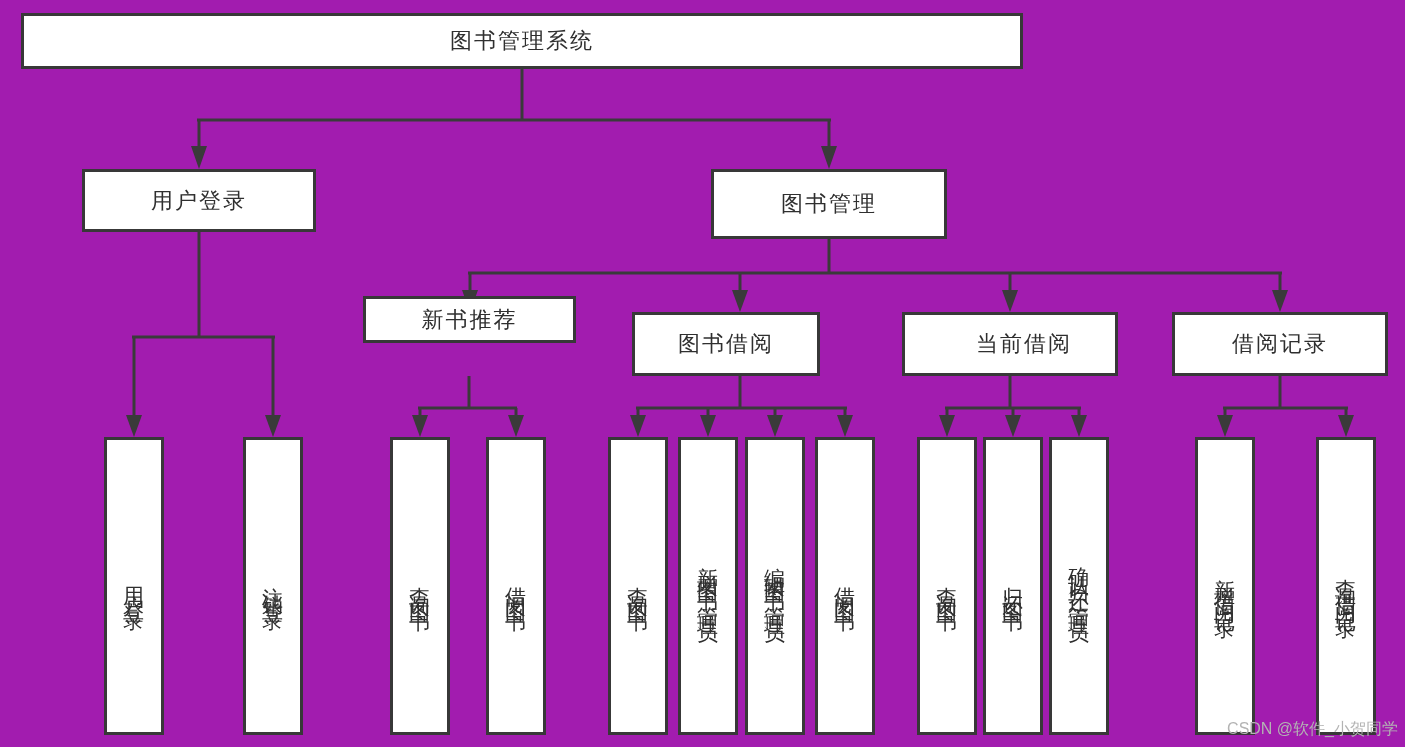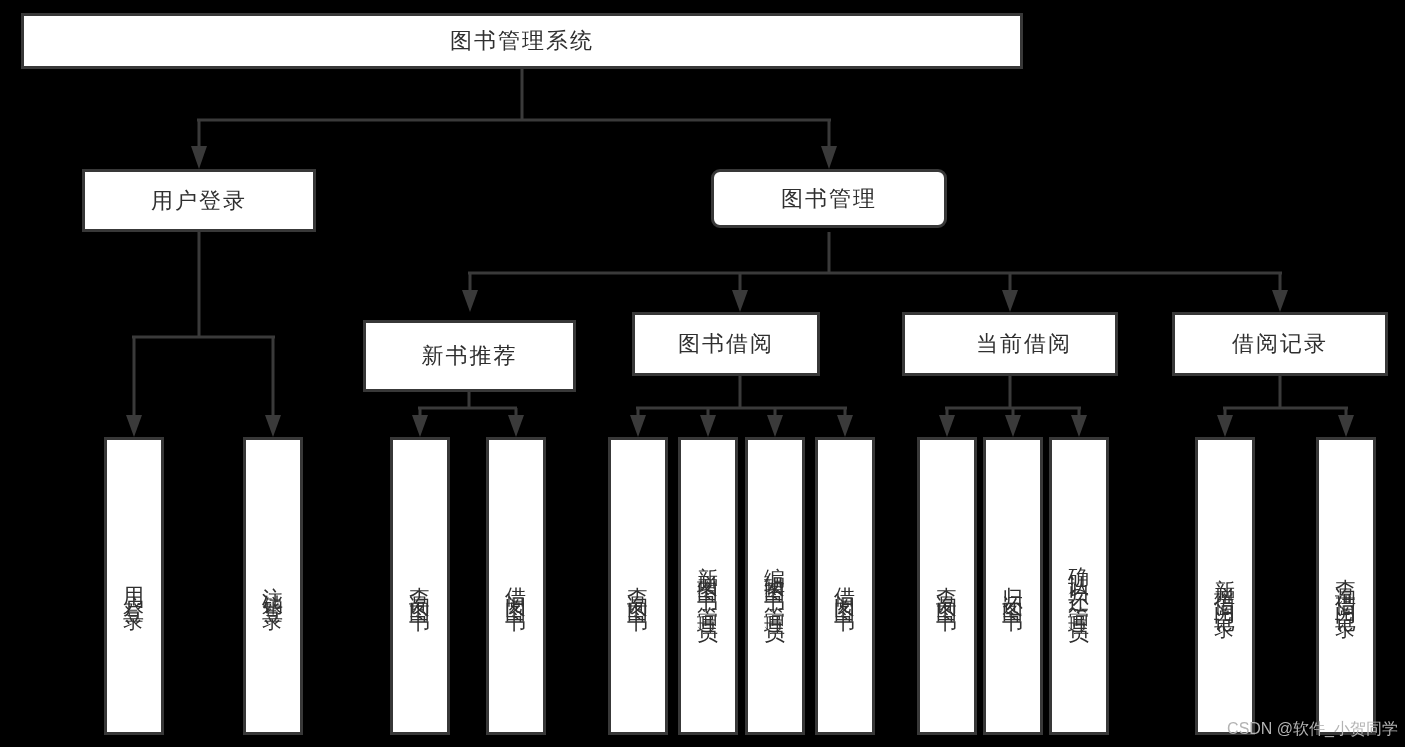--- a/index.html
+++ b/index.html
@@ -4,21 +4,21 @@
 <style>
   html, body {
     margin: 0;
     padding: 0;
     background: #ffffff;
   }
   .canvas {
     position: relative;
     width: 1405px;
     height: 747px;
-    background: #000000;
+    background: #a21caf;
     font-family: "Liberation Sans", sans-serif;
     overflow: hidden;
   }
   .connectors {
     position: absolute;
     left: 0;
     top: 0;
     width: 1405px;
     height: 747px;
   }
@@ -135,25 +135,25 @@
     <polygon points="1338,415 1354,415 1346,437"></polygon>
   </svg>
 
   <div class="node hnode" style="left:21px; top:13px; width:1002px; height:56px;">
     <span>图书管理系统</span>
   </div>
 
   <div class="node hnode" style="left:82px; top:169px; width:234px; height:63px;">
     <span>用户登录</span>
   </div>
-  <div class="node hnode" style="left:711px; top:169px; width:236px; height:59px;border-radius:9px;">
+  <div class="node hnode" style="left:711px; top:169px; width:236px; height:70px;">
     <span>图书管理</span>
   </div>
 
-  <div class="node hnode" style="left:363px; top:320px; width:213px; height:72px;">
+  <div class="node hnode" style="left:363px; top:296px; width:213px; height:47px;">
     <span>新书推荐</span>
   </div>
   <div class="node hnode" style="left:632px; top:312px; width:188px; height:64px;">
     <span>图书借阅</span>
   </div>
   <div class="node hnode" style="left:902px; top:312px; width:216px; height:64px;padding-left:28px;">
     <span>当前借阅</span>
   </div>
   <div class="node hnode" style="left:1172px; top:312px; width:216px; height:64px;">
     <span>借阅记录</span>

